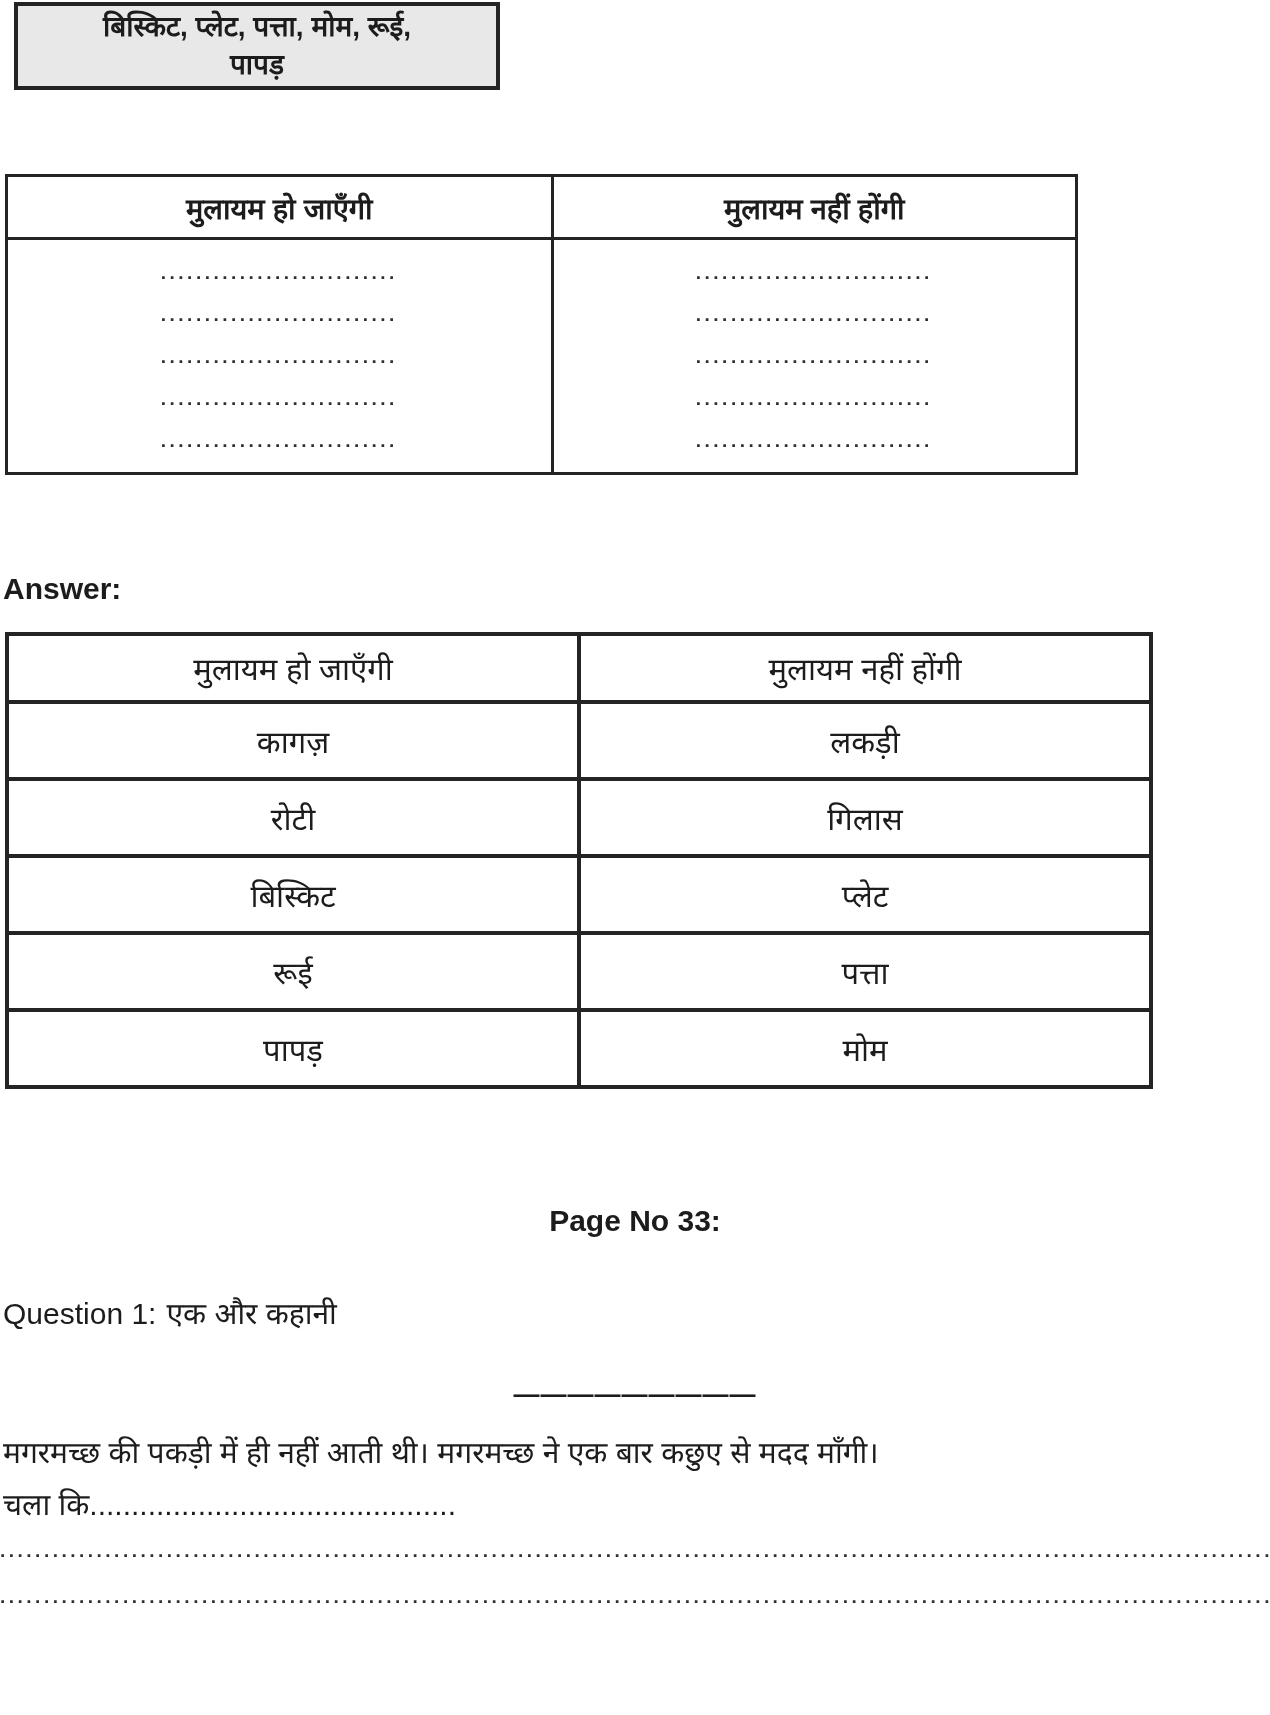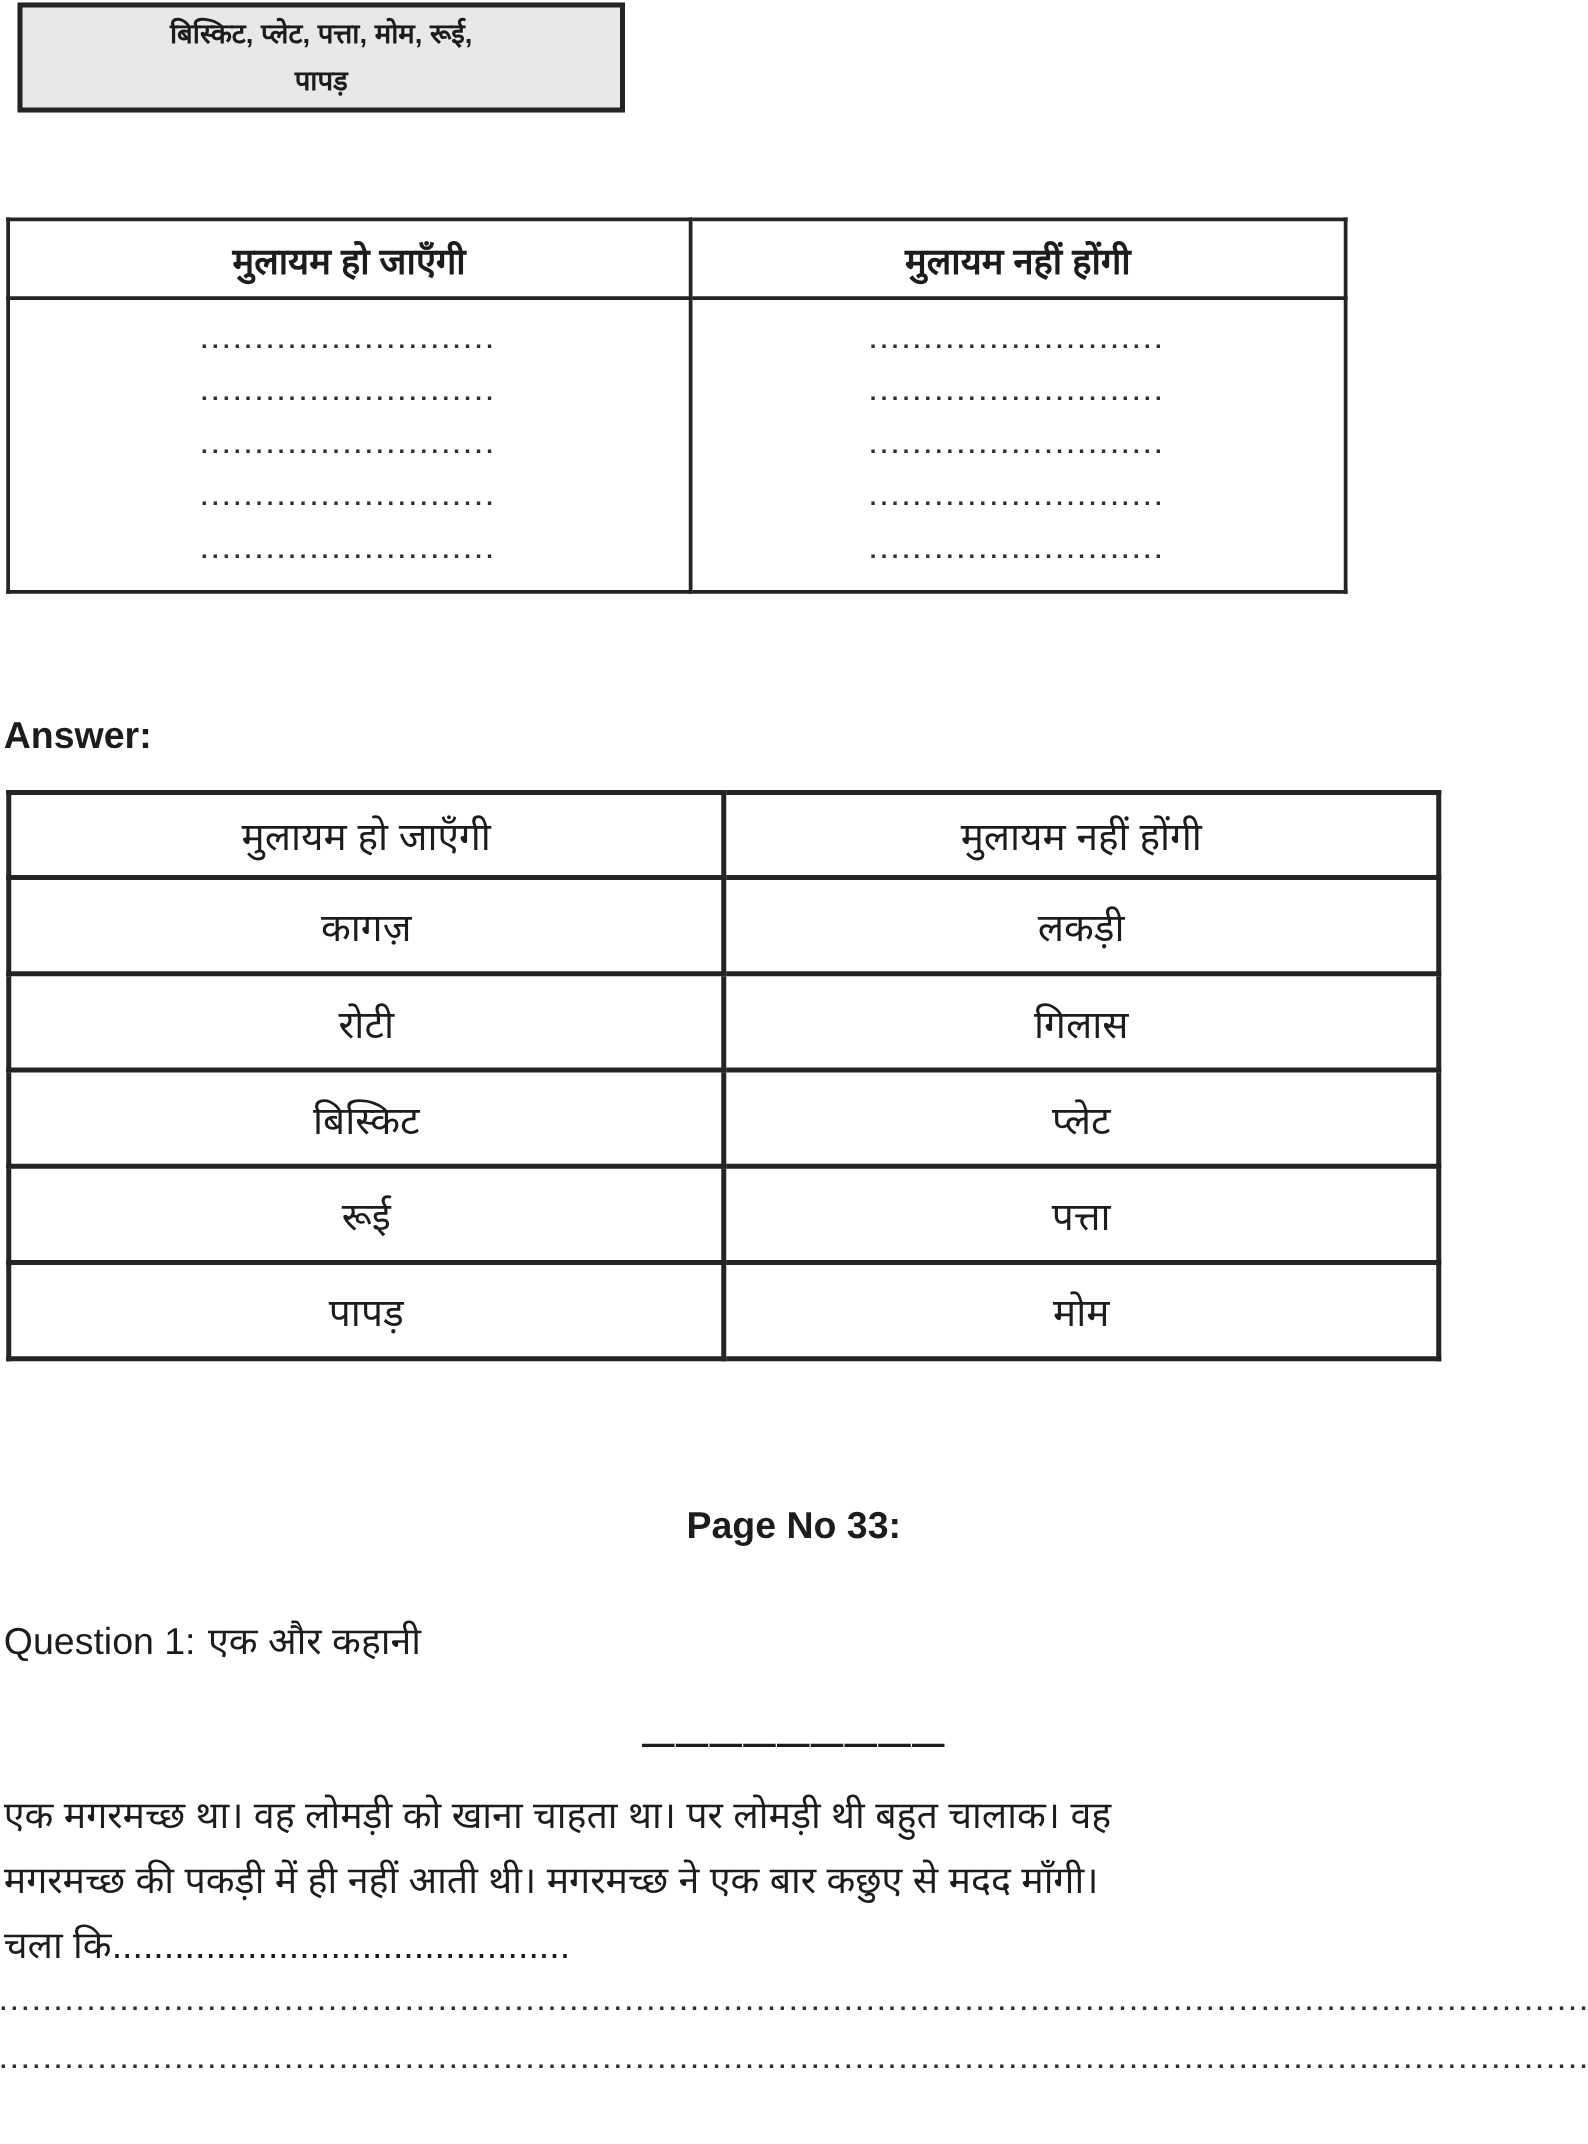--- a/index.html
+++ b/index.html
@@ -1,20 +1,20 @@
 <!DOCTYPE html>
 <html><head>
 <meta charset="utf-8">
 <style>
   html,body{margin:0;padding:0;background:#ffffff;}
   body{font-family:"Liberation Sans","DejaVu Sans",sans-serif;color:#1c1c1c;}
   .page{position:relative;width:1270px;height:1715px;overflow:hidden;background:#ffffff;}
 
   .word-box{margin:2px 0 12px 14px;width:478px;border:4px solid #242424;background:#e8e8e8;
-    text-align:center;font-weight:bold;font-size:22px;line-height:38px;padding:2px 0;}
+    text-align:center;font-weight:bold;font-size:28px;line-height:38px;padding:2px 0;}
 
   table{border-collapse:collapse;table-layout:fixed;}
   .q-table{margin:84px 0 0 5px;width:1073px;}
   .q-table th,.q-table td{border:3px solid #242424;}
   .q-table th{height:58px;font-size:29px;font-weight:bold;text-align:center;vertical-align:middle;}
   .q-table .colA{width:51%;}
   .q-table .colB{width:49%;}
   .q-table td{vertical-align:top;padding:12px 0 10px;}
   .dotline{text-align:center;font-weight:bold;font-size:19px;letter-spacing:3.5px;
     line-height:42px;height:42px;color:#2e2e2e;overflow:hidden;white-space:nowrap;}
@@ -114,21 +114,20 @@
 
   <div class="page-heading">Page No 33:</div>
 
   <div class="question-heading">
     <span class="question-label">Question 1:</span><span>एक और कहानी</span>
   </div>
 
   <div class="divider">—————————</div>
 
   <div class="story">
-    <div>एक मगरमच्छ था। वह लोमड़ी को खाना चाहता था। पर लोमड़ी थी बहुत चालाक। वह</div>
     <div>मगरमच्छ की पकड़ी में ही नहीं आती थी। मगरमच्छ ने एक बार कछुए से मदद माँगी।</div>
     <div>चला कि............................................</div>
   </div>
 
   <div class="dots-line dots-1">......................................................................................................................................................</div>
   <div class="dots-line dots-2">......................................................................................................................................................</div>
 
 </div>
 
 </body></html>

